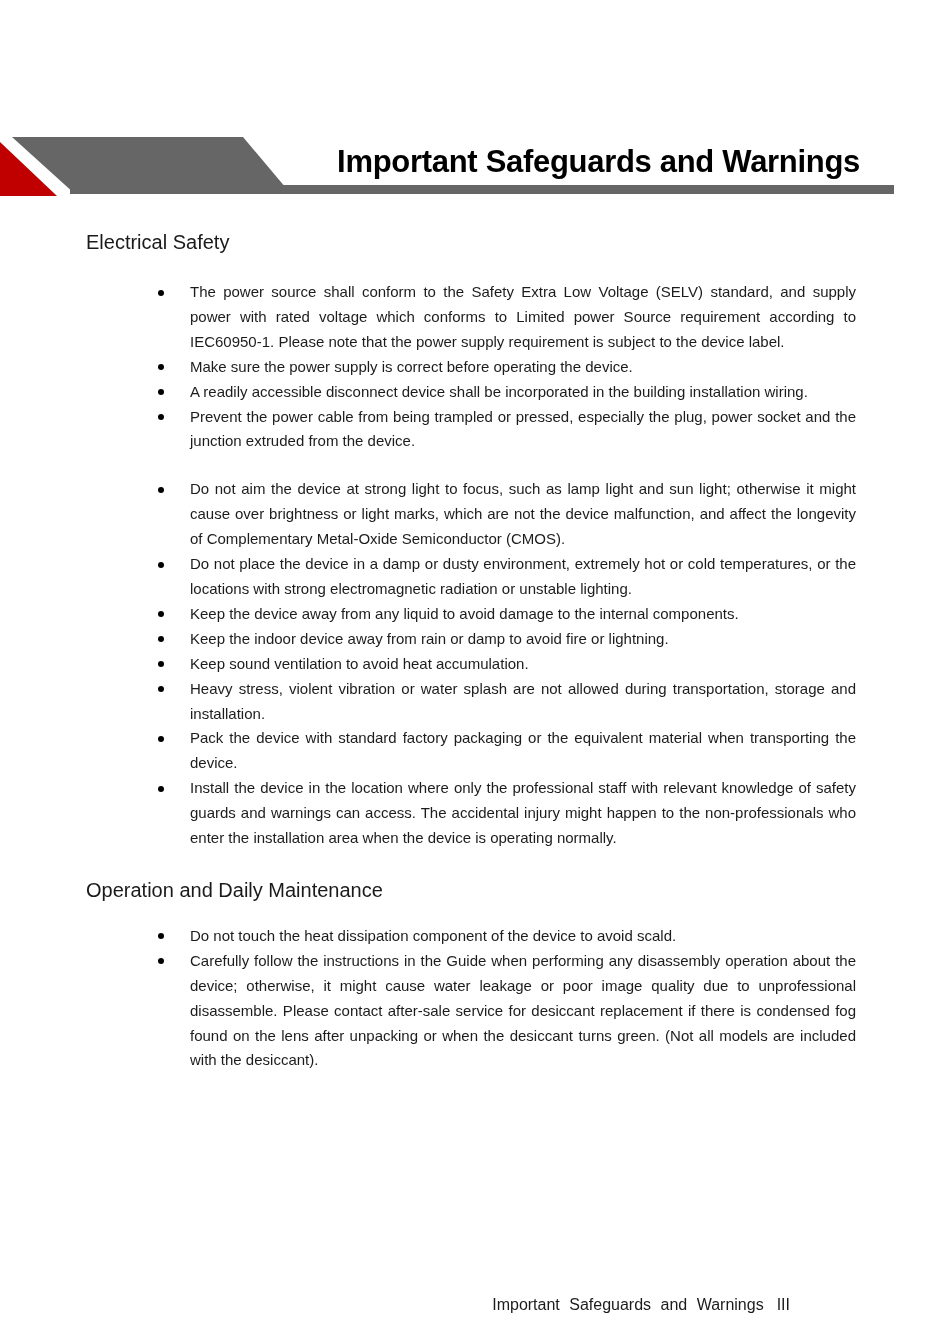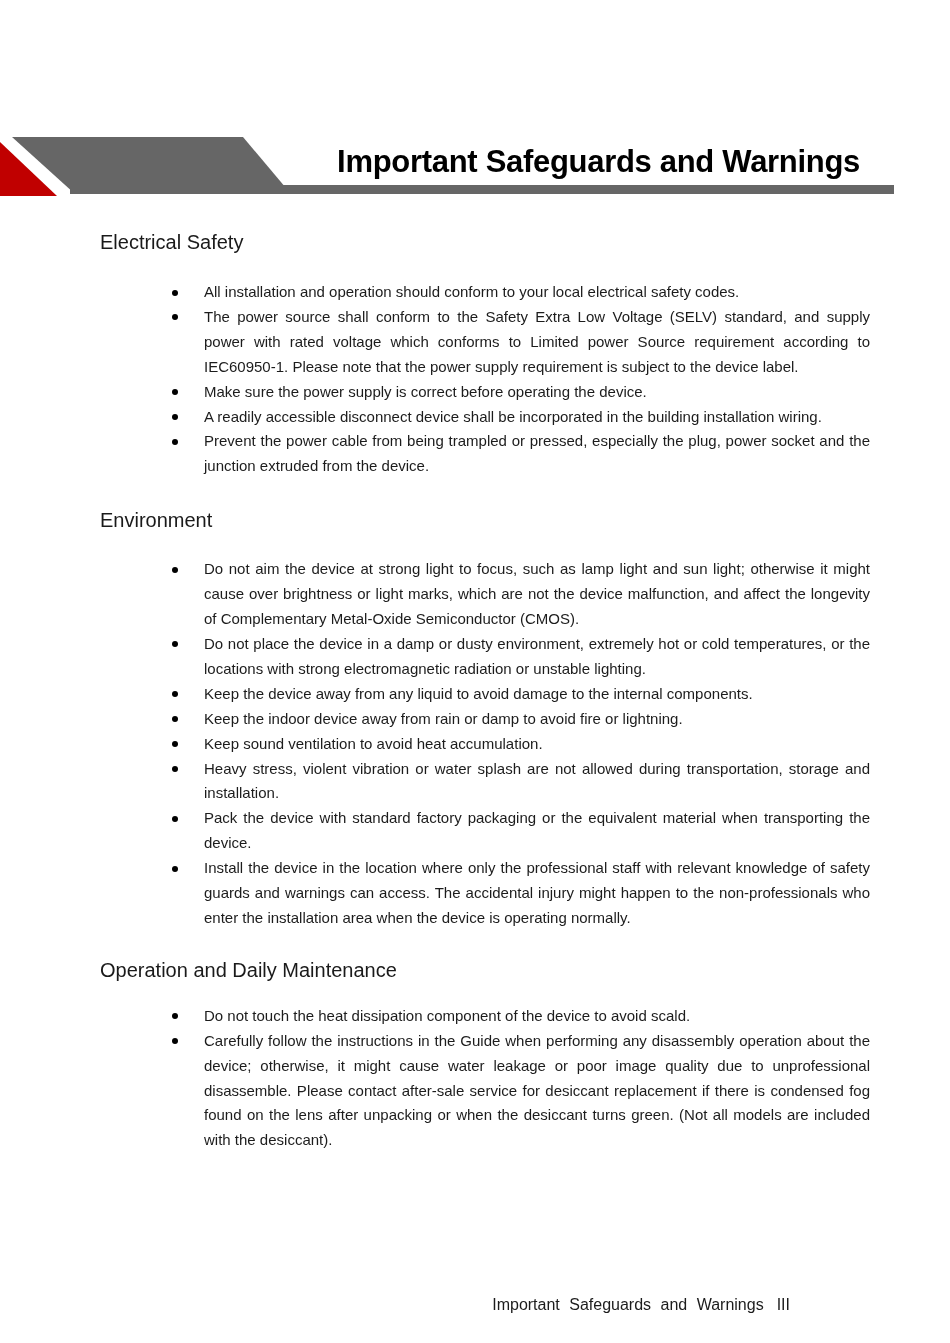--- a/index.html
+++ b/index.html
@@ -45,21 +45,21 @@
     position: absolute; top: 144px; right: 90px;
     margin: 0;
     font-size: 31px; font-weight: 700;
     color: #000000;
     white-space: nowrap;
     letter-spacing: -0.3px;
   }
 
   
   .content {
-    position: absolute; left: 100px; top: 196px;
+    position: absolute; left: 86px; top: 196px;
     width: 770px;
   }
   .content h2 {
     margin: 0;
     font-size: 20px; font-weight: 400;
     color: #1a1a1a;
     line-height: 27px;
   }
   .sec-1 h2 { margin-top: 33px; }
   .sec-2 h2 { margin-top: 28px; }
@@ -109,30 +109,28 @@
     <div class="red-tri"></div>
     <div class="gray-bar"></div>
     <h1 class="title">Important Safeguards and Warnings</h1>
   </header>
 
   <main class="content">
 
     <section class="sec-1">
       <h2>Electrical Safety</h2>
       <ul>
-        <li>All installation and operation should conform to your local electrical safety codes.</li>
         <li>The power source shall conform to the Safety Extra Low Voltage (SELV) standard, and supply power with rated voltage which conforms to Limited power Source requirement according to IEC60950-1. Please note that the power supply requirement is subject to the device label.</li>
         <li>Make sure the power supply is correct before operating the device.</li>
         <li>A readily accessible disconnect device shall be incorporated in the building installation wiring.</li>
         <li>Prevent the power cable from being trampled or pressed, especially the plug, power socket and the junction extruded from the device.</li>
       </ul>
     </section>
 
     <section class="sec-2">
-      <h2>Environment</h2>
       <ul>
         <li>Do not aim the device at strong light to focus, such as lamp light and sun light; otherwise it might cause over brightness or light marks, which are not the device malfunction, and affect the longevity of Complementary Metal-Oxide Semiconductor (CMOS).</li>
         <li>Do not place the device in a damp or dusty environment, extremely hot or cold temperatures, or the locations with strong electromagnetic radiation or unstable lighting.</li>
         <li>Keep the device away from any liquid to avoid damage to the internal components.</li>
         <li>Keep the indoor device away from rain or damp to avoid fire or lightning.</li>
         <li>Keep sound ventilation to avoid heat accumulation.</li>
         <li>Heavy stress, violent vibration or water splash are not allowed during transportation, storage and installation.</li>
         <li>Pack the device with standard factory packaging or the equivalent material when transporting the device.</li>
         <li>Install the device in the location where only the professional staff with relevant knowledge of safety guards and warnings can access. The accidental injury might happen to the non-professionals who enter the installation area when the device is operating normally.</li>
       </ul>

